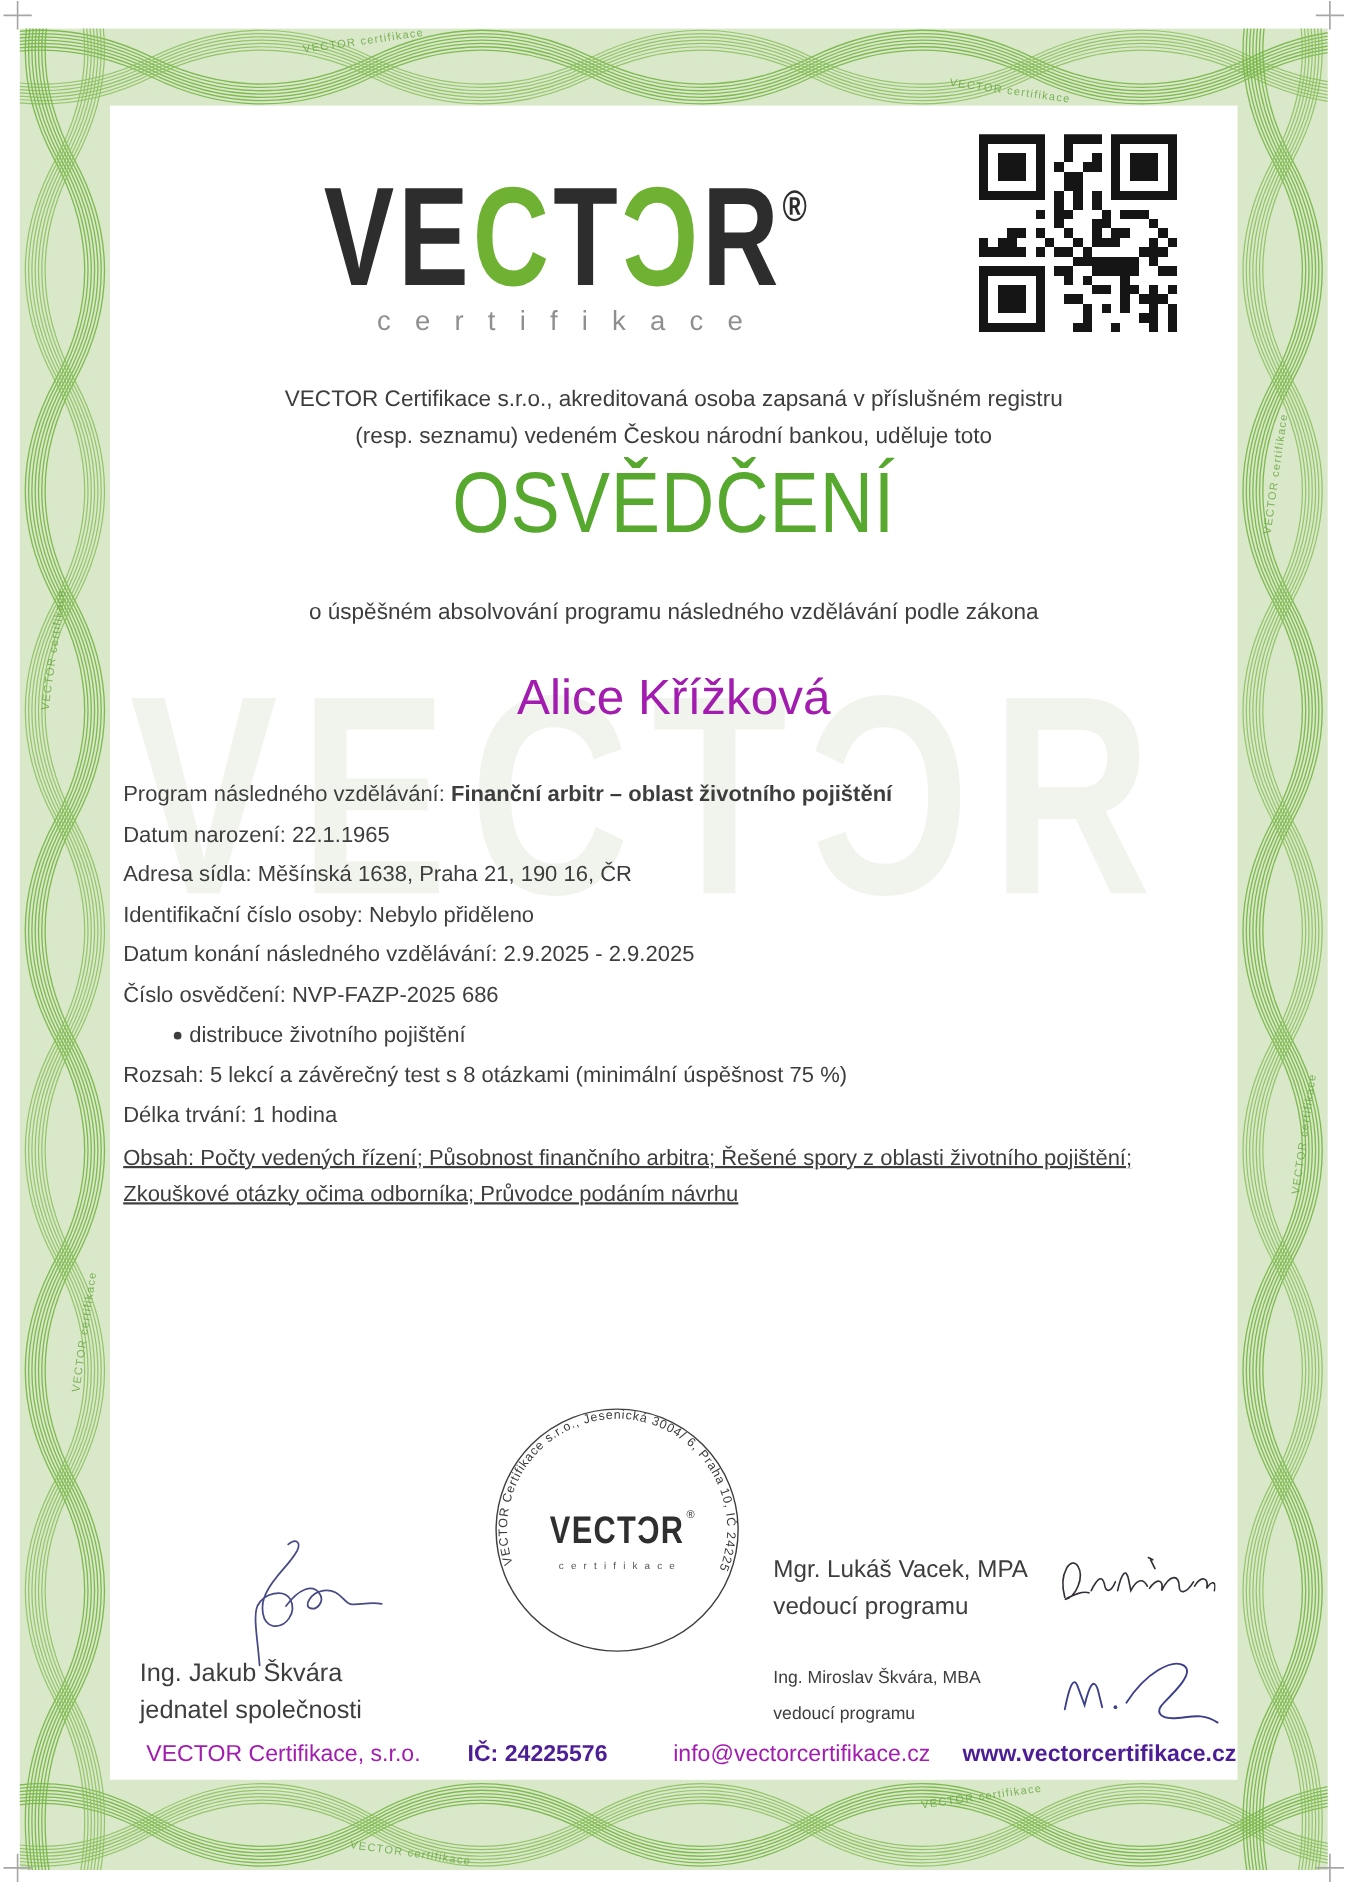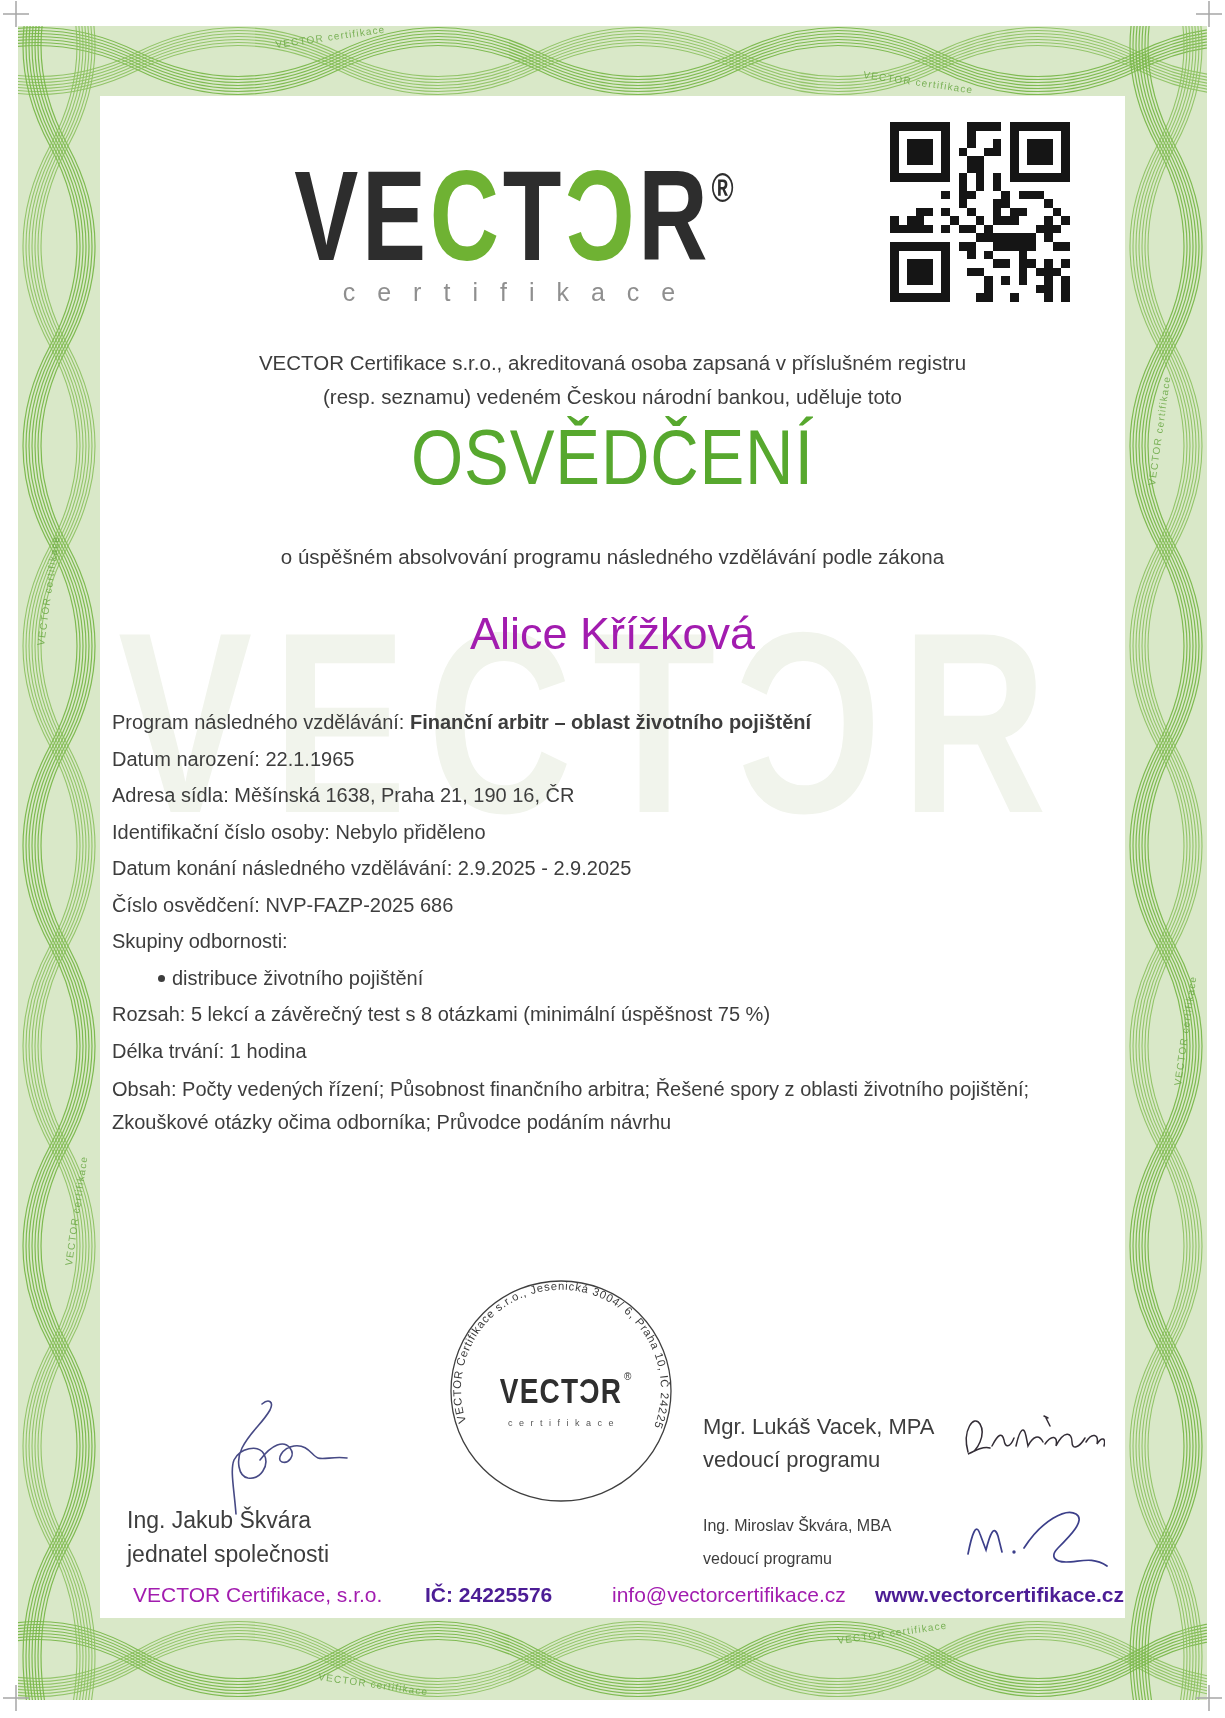--- a/index.html
+++ b/index.html
@@ -35,21 +35,21 @@
               margin:0;transform:scaleX(.86);transform-origin:center;}
   .subt{top:543px;font-size:20.5px;line-height:28px;}
   .recipient{top:608px;font-size:45px;font-weight:normal;color:#a21caf;}
   
   .details{left:112px;top:712px;width:1000px;font-size:20px;}
   .details p{margin:0 0 16.5px 0;line-height:20px;}
   .details p.bullet{margin-top:14px;position:relative;padding-left:60px;}
   .details p.bullet::before{content:"";position:absolute;left:46px;top:7px;width:7px;height:7px;
                             border-radius:50%;background:#3d3d3d;}
   .details p.scope{margin-top:15px;}
-  .details p.obsah{line-height:33px;margin-top:-4px;}
+  .details p.obsah{line-height:33px;margin-top:-4px;text-decoration:underline;}
   
   .sigblock{font-size:23px;line-height:34px;}
   .sig-left{left:127px;top:1503px;width:300px;}
   .sig-r1{left:703px;top:1410px;width:300px;font-size:22px;line-height:33px;}
   .sig-r2{left:703px;top:1509px;width:300px;font-size:16px;line-height:33px;}
   .sigart{position:absolute;z-index:2;}
   .stamp{left:447px;top:1277px;}
   
   .footer-item{top:1583px;font-size:21px;white-space:nowrap;}
   .f-green{color:#a21caf;}
@@ -322,21 +322,20 @@
 
   <div class="content ctr recipient" style="position:absolute">Alice Křížková</div>
 
   <div class="content details" style="position:absolute">
     <p><span>Program následného vzdělávání: </span><b>Finanční arbitr – oblast životního pojištění</b></p>
     <p>Datum narození: 22.1.1965</p>
     <p>Adresa sídla: Měšínská 1638, Praha 21, 190 16, ČR</p>
     <p>Identifikační číslo osoby: Nebylo přiděleno</p>
     <p>Datum konání následného vzdělávání: 2.9.2025 - 2.9.2025</p>
     <p>Číslo osvědčení: NVP-FAZP-2025 686</p>
-    <p>Skupiny odbornosti:</p>
     <p class="bullet">distribuce životního pojištění</p>
     <p class="scope">Rozsah: 5 lekcí a závěrečný test s 8 otázkami (minimální úspěšnost 75 %)</p>
     <p>Délka trvání: 1 hodina</p>
     <p class="obsah">Obsah: Počty vedených řízení; Působnost finančního arbitra; Řešené spory z oblasti životního pojištění; Zkouškové otázky očima odborníka; Průvodce podáním návrhu</p>
   </div>
 
   <svg class="sigart" style="left:200px;top:1398px" width="150" height="118" viewBox="0 0 150 118">
     <g stroke="#474a85" stroke-width="1.6" fill="none" stroke-linecap="round">
       <path d="M62,6 C69,0 74,4 70,12 C62,26 50,34 42,50 C36,62 38,78 48,80 C60,82 70,68 64,56 C58,46 40,50 34,62 C30,72 34,90 36,116"></path>
       <path d="M60,62 C72,46 84,42 90,50 C96,58 88,66 82,64 C76,62 82,50 94,48 C108,46 112,58 118,60 C124,62 134,58 147,60"></path>

